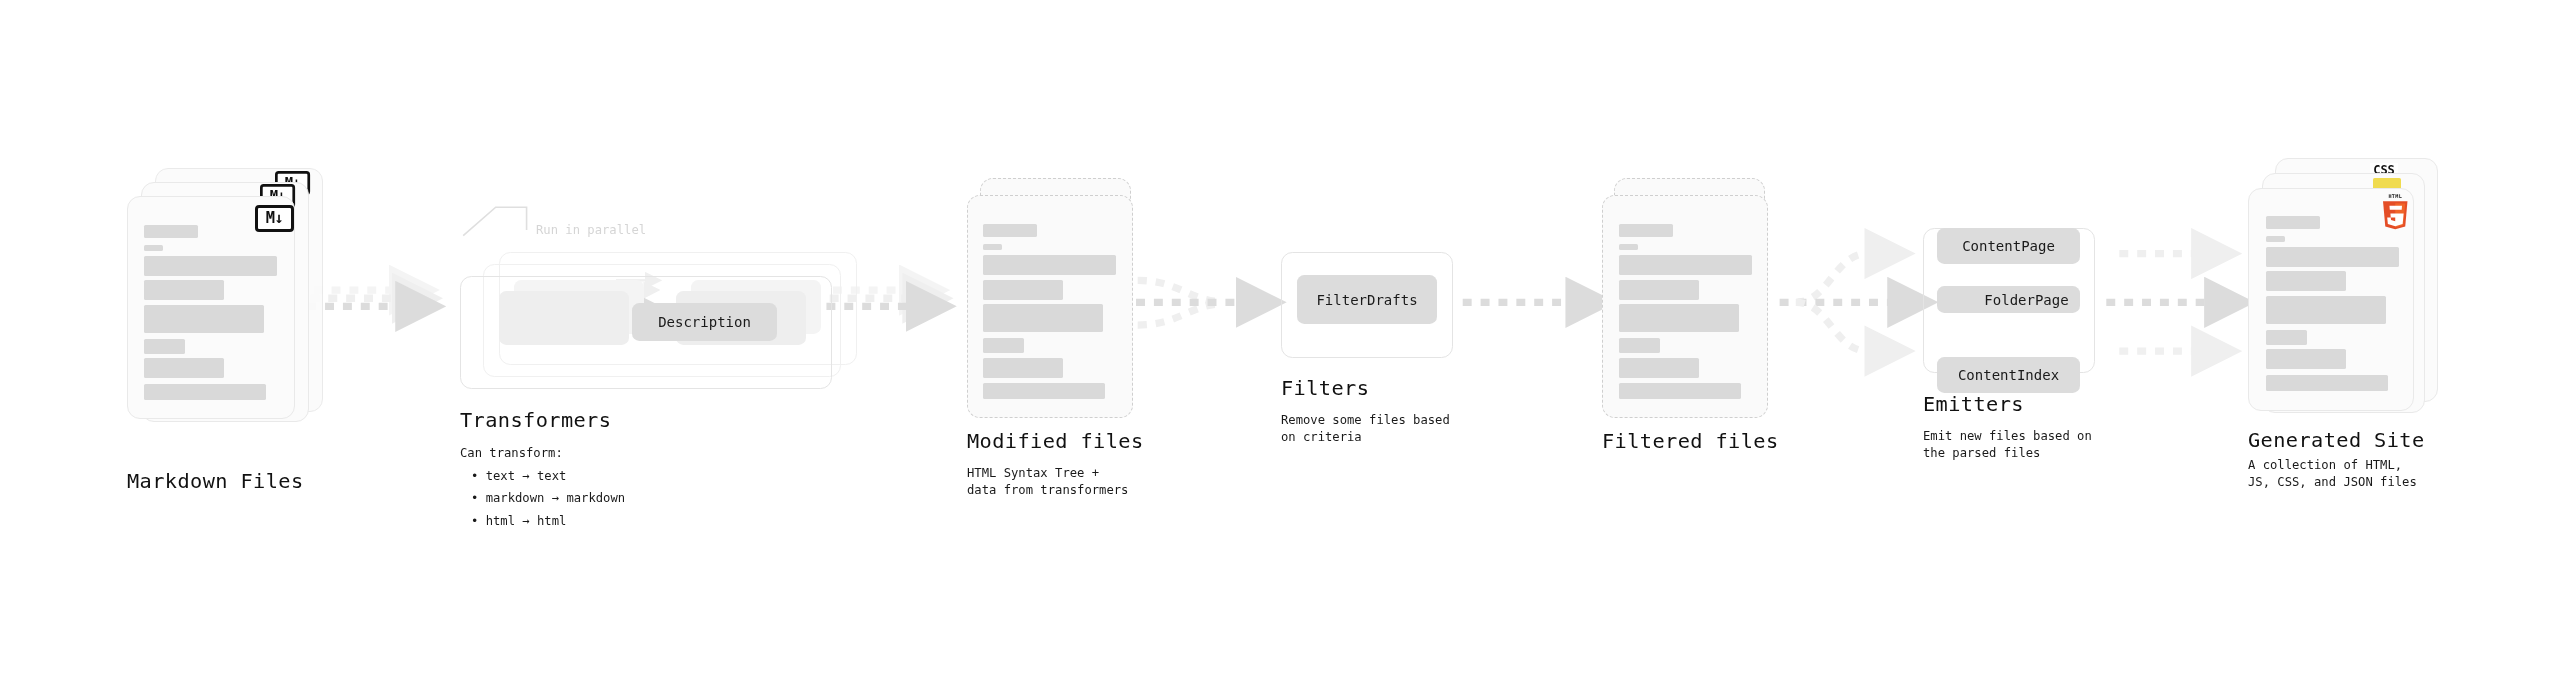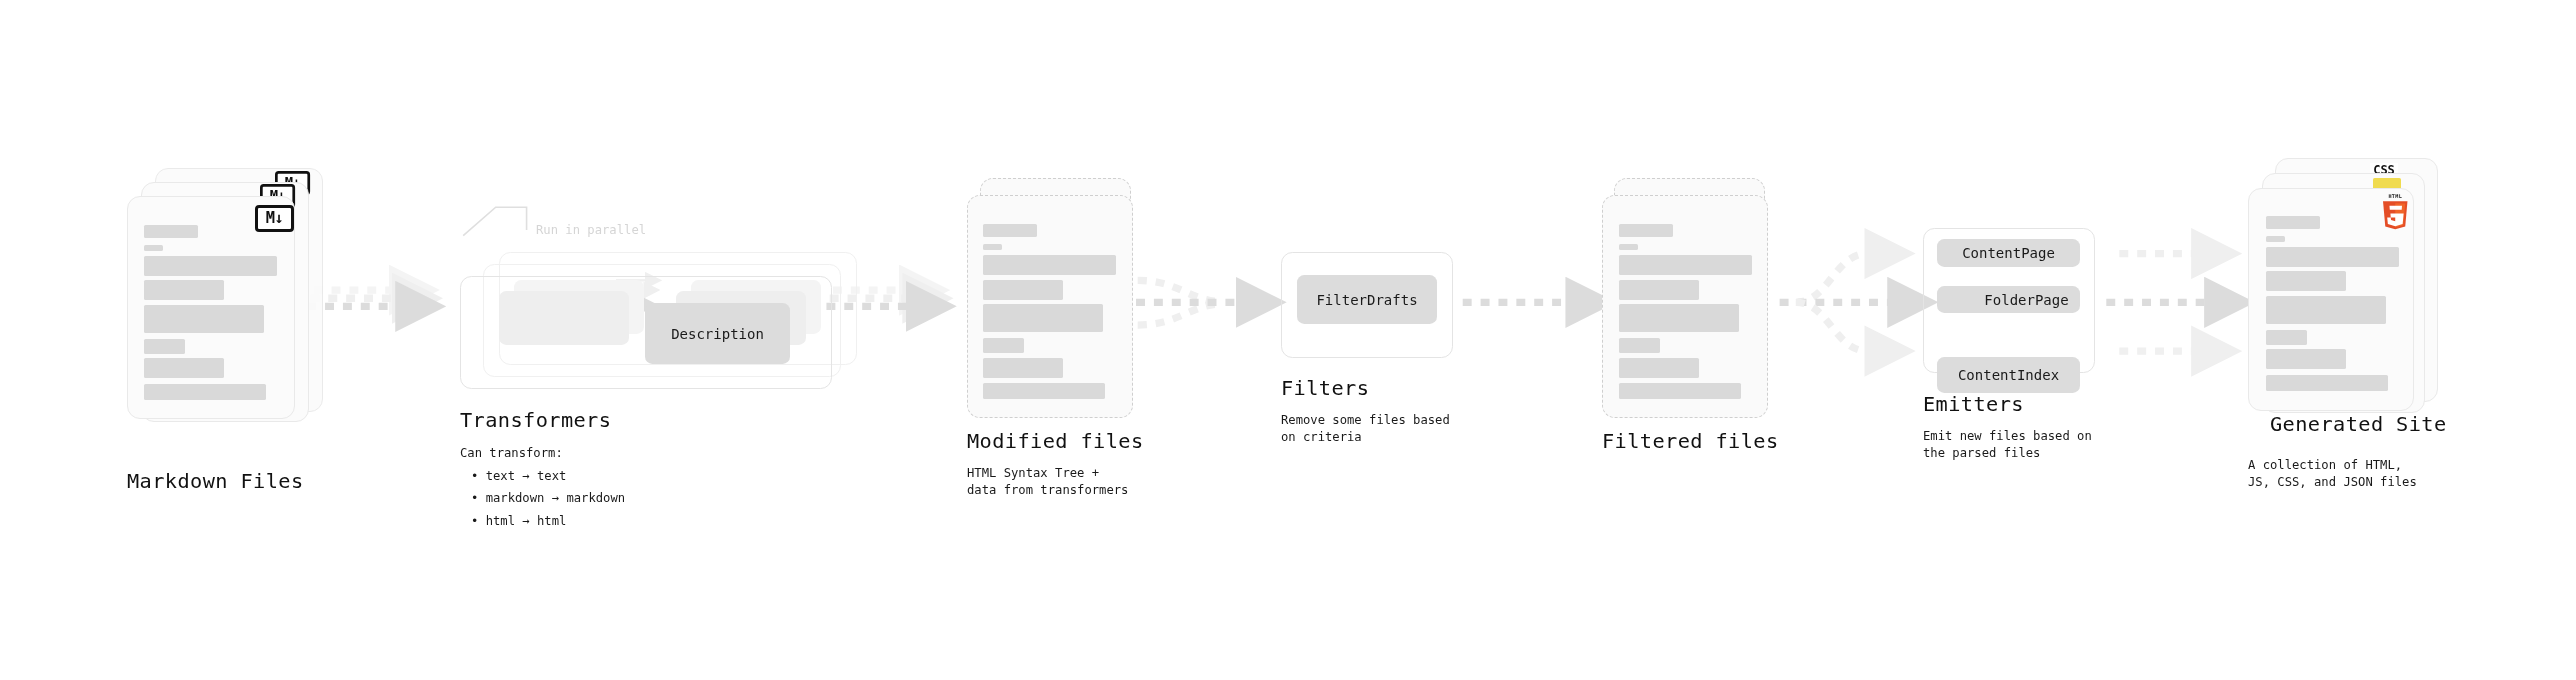--- a/index.html
+++ b/index.html
@@ -133,21 +133,21 @@
 
   <div class="groupbox ghost" style="left:499px;top:228px;width:358px;height:113px;"></div>
   <div class="groupbox ghost" style="left:483px;top:240px;width:358px;height:113px;"></div>
   <div class="groupbox" style="left:460px;top:252px;width:372px;height:113px;"></div>
 
   <div class="pill ghost2" style="left:514px;top:256px;width:130px;height:54px;"></div>
   <div class="pill ghost" style="left:499px;top:267px;width:130px;height:54px;"></div>
 
   <div class="pill ghost2" style="left:691px;top:256px;width:130px;height:54px;"></div>
   <div class="pill ghost" style="left:676px;top:267px;width:130px;height:54px;"></div>
-  <div class="pill" style="left:645px;top:279px;width:145px;height:61px;">Description</div>
+  <div class="pill" style="left:632px;top:279px;width:145px;height:38px;">Description</div>
 
   <div class="title" style="left:460px;top:384px;">Transformers</div>
 
   <div class="sub" style="left:460px;top:421px;">Can transform:</div>
   <div class="bullets" style="left:471px;top:444px;">• text → text</div>
   <div class="bullets" style="left:471px;top:466px;">• markdown → markdown</div>
   <div class="bullets" style="left:471px;top:489px;">• html → html</div>
 </div>
 
 <div class="stage" style="left:0;top:0;width:406px;height:681px;">
@@ -193,21 +193,21 @@
   <div class="skel" style="left:1619px;top:358px;width:80px;height:19.5px;"></div>
   <div class="skel" style="left:1619px;top:383px;width:122px;height:16.3px;"></div>
 
   <div class="title" style="left:1602px;top:429px;">Filtered files</div>
 </div>
 
 <div class="stage" style="left:0;top:0;width:325px;height:681px;">
 
   <div class="groupbox" style="left:1923px;top:228px;width:172px;height:145px;"></div>
 
-  <div class="pill" style="left:1937px;top:239px;width:143px;height:28px;">ContentPage</div>
+  <div class="pill" style="left:1937px;top:228px;width:143px;height:36px;">ContentPage</div>
   <div class="pill" style="left:1937px;top:286px;width:143px;height:27px;padding-left:36px;">FolderPage</div>
   <div class="pill" style="left:1937px;top:327px;width:143px;height:36px;margin-top:30px;">ContentIndex</div>
 
   <div class="title" style="left:1923px;top:392px;">Emitters</div>
   <div class="sub" style="left:1923px;top:428px;">Emit new files based on
 the parsed files</div>
 </div>
 
 <div class="stage" style="left:0;top:0;width:366px;height:681px;">
 
@@ -228,17 +228,17 @@
 
   <div class="skel" style="left:2266px;top:216px;width:54px;height:13px;"></div>
   <div class="skel" style="left:2266px;top:236px;width:18.7px;height:5.7px;"></div>
   <div class="skel" style="left:2266px;top:247px;width:133px;height:19.5px;"></div>
   <div class="skel" style="left:2266px;top:271px;width:80px;height:19.5px;"></div>
   <div class="skel" style="left:2266px;top:296px;width:120px;height:28.4px;"></div>
   <div class="skel" style="left:2266px;top:330px;width:41px;height:14.6px;"></div>
   <div class="skel" style="left:2266px;top:349px;width:80px;height:19.5px;"></div>
   <div class="skel" style="left:2266px;top:375px;width:122px;height:16.3px;"></div>
 
-  <div class="title" style="left:2248px;top:412px;margin-left:22px;">Generated Site</div>
+  <div class="title" style="left:2248px;top:428px;">Generated Site</div>
   <div class="sub" style="left:2248px;top:457px;">A collection of HTML,
 JS, CSS, and JSON files</div>
 </div>
 
 
 </body></html>

